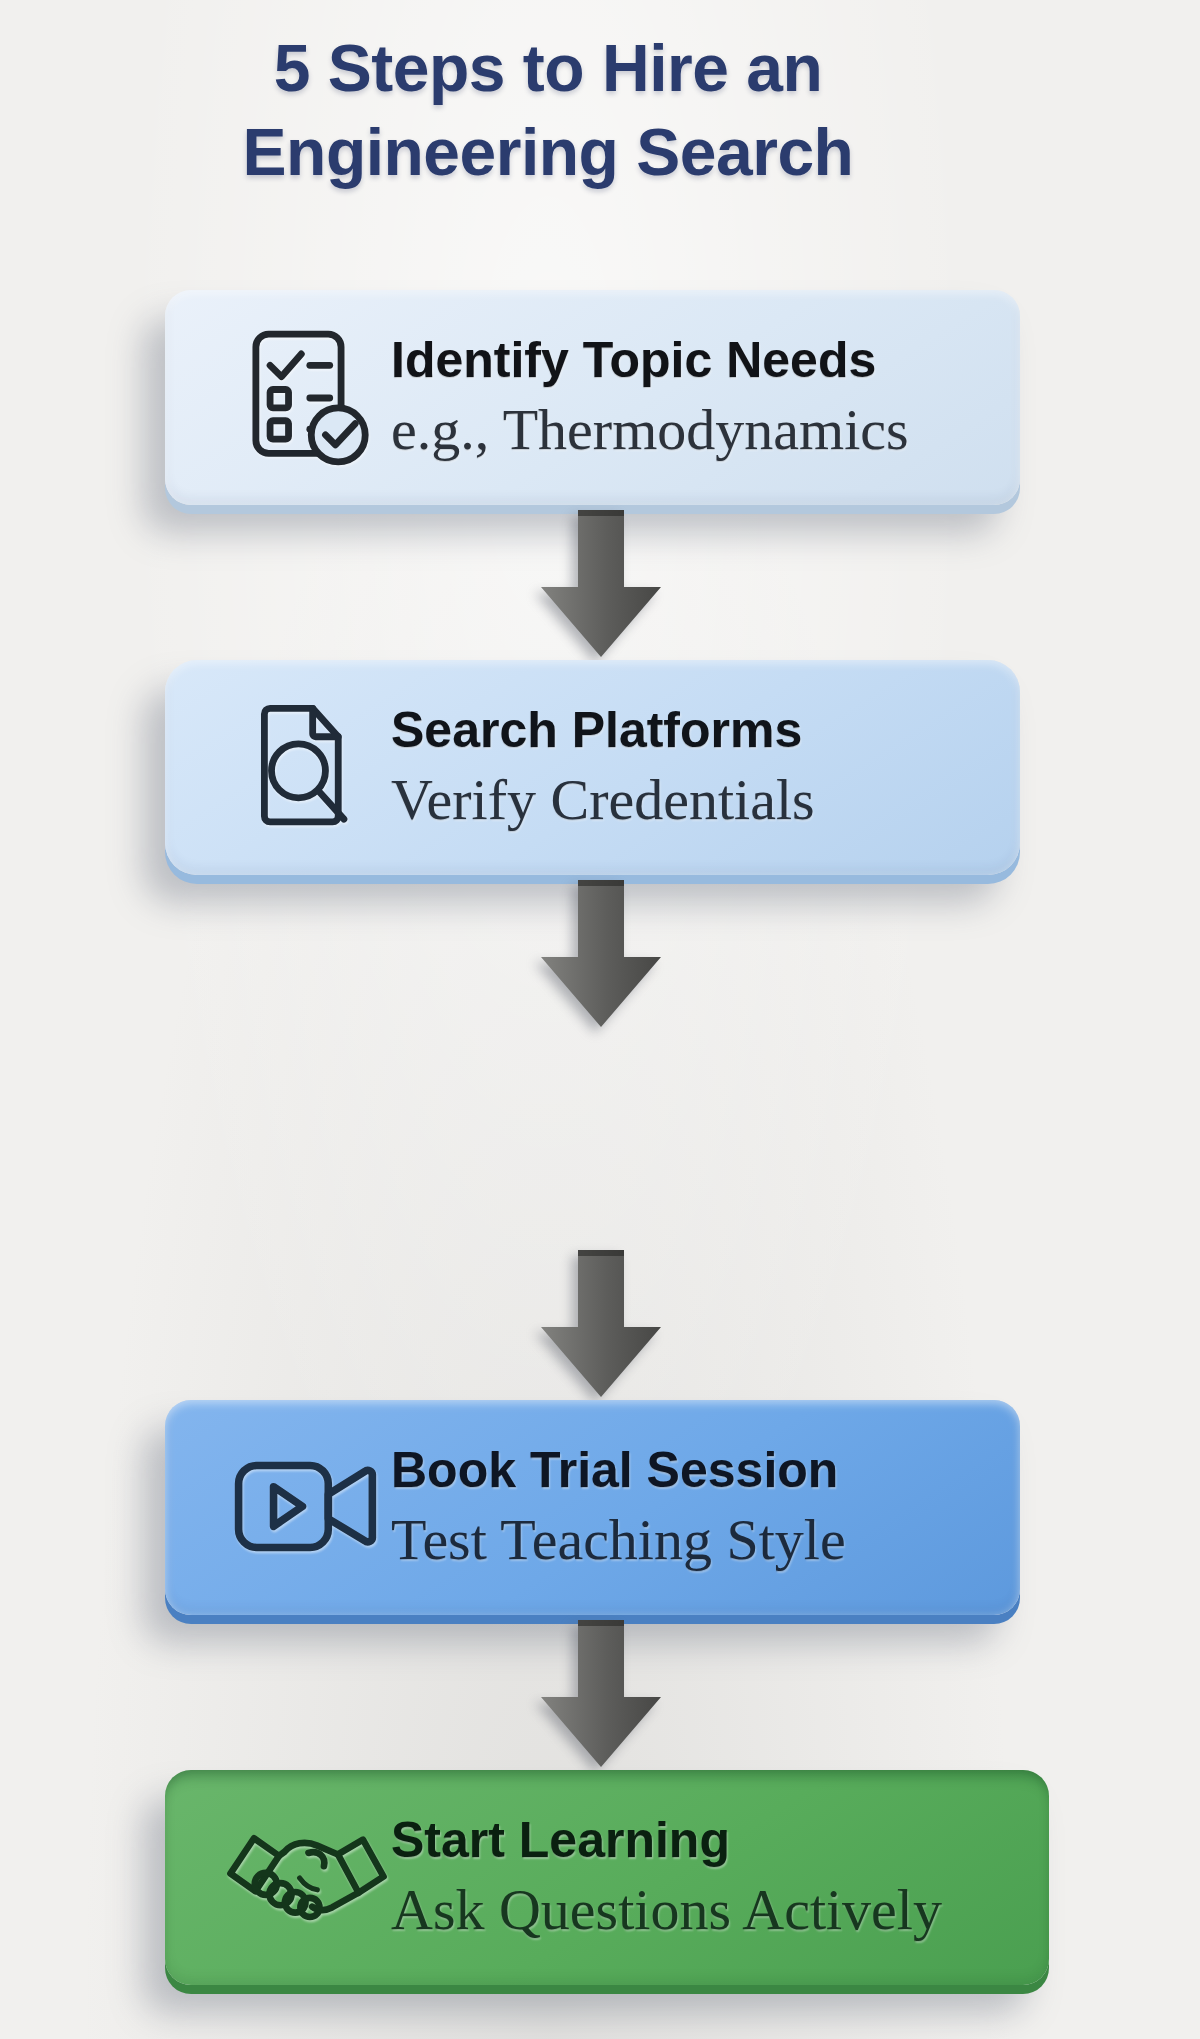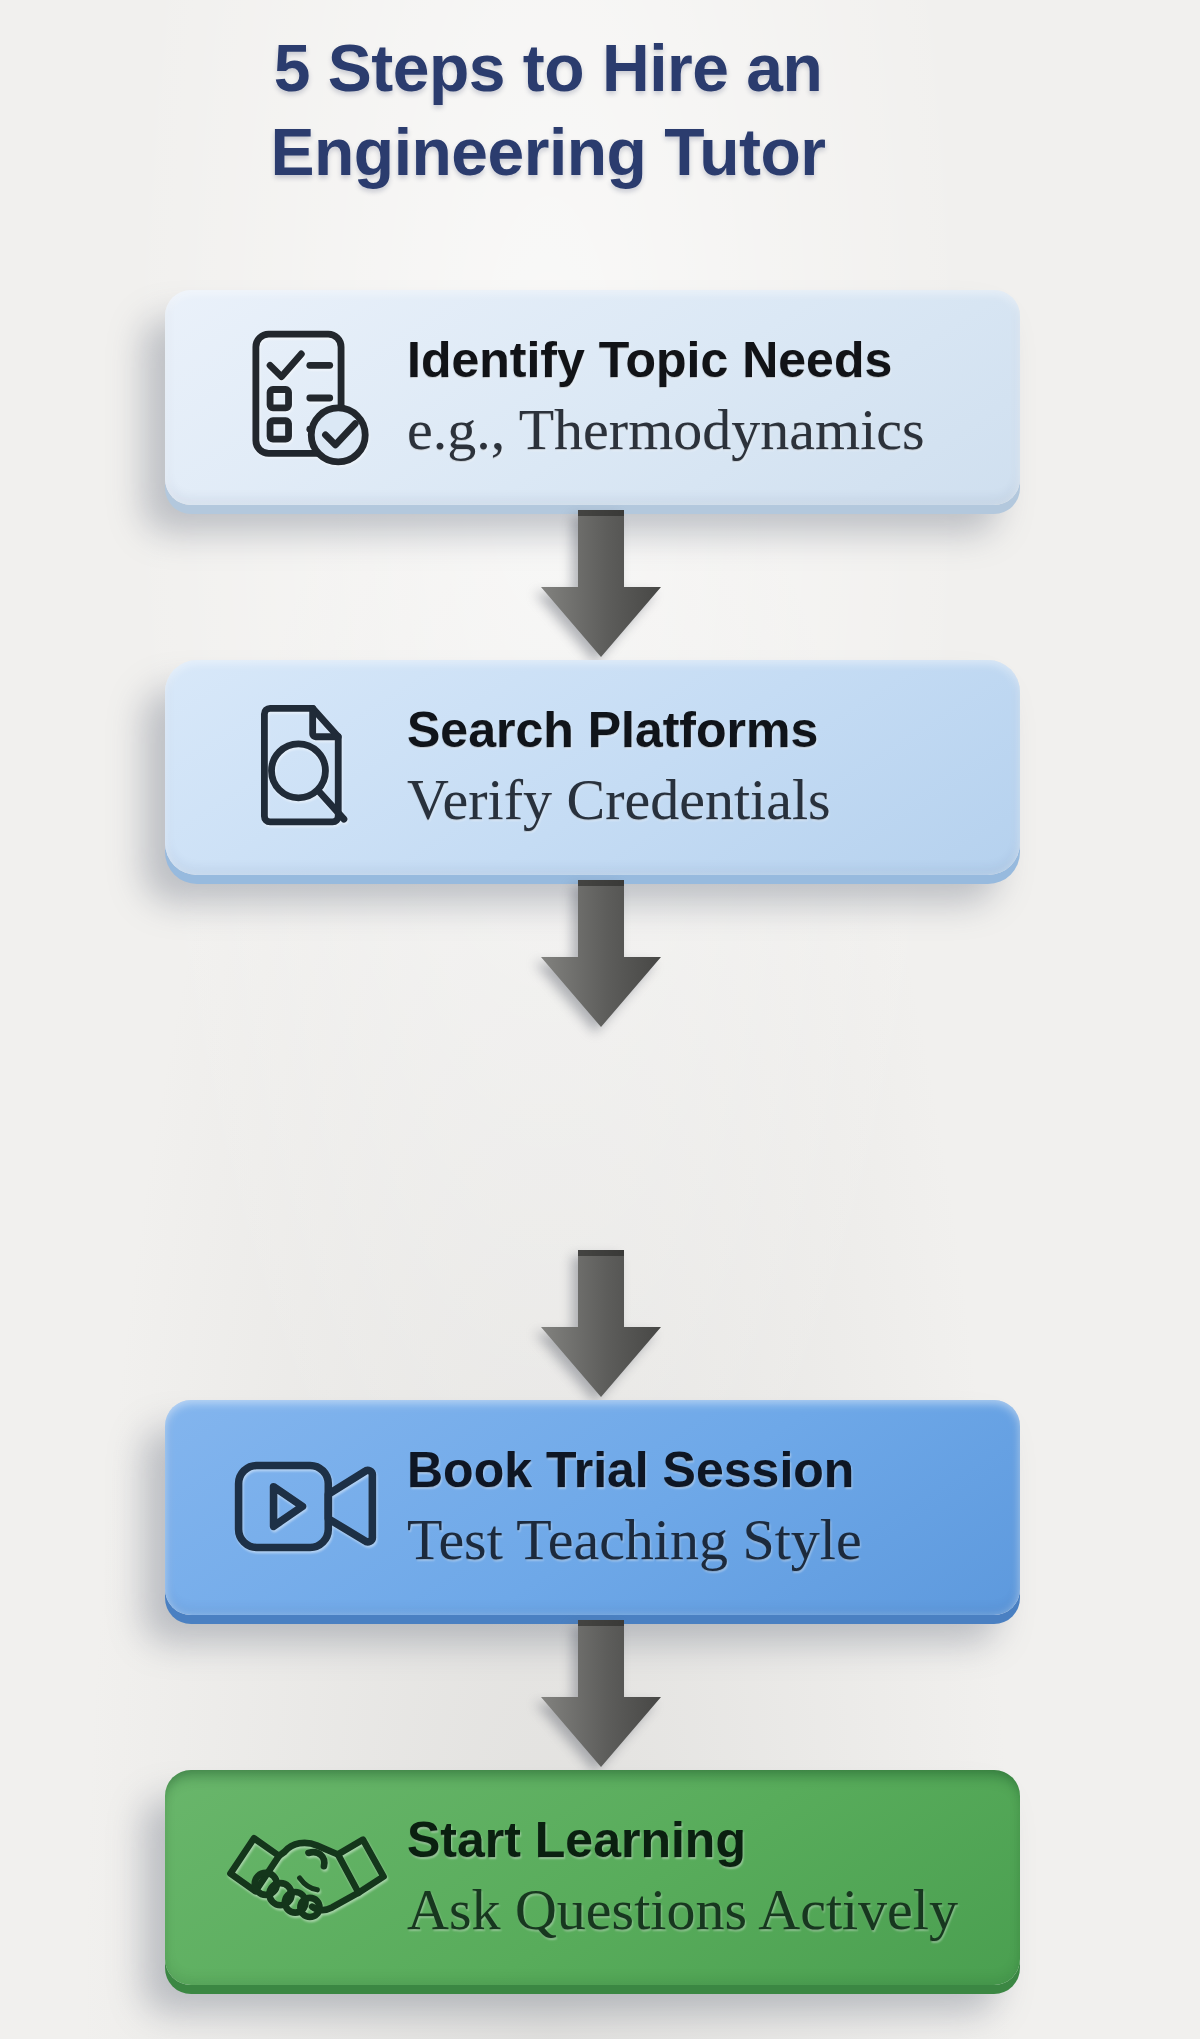--- a/index.html
+++ b/index.html
@@ -61,21 +61,21 @@
     align-items: center;
     justify-content: center;
     color: var(--icon);
   }
   .icon-box svg {
     filter: drop-shadow(1px 2px 1px rgba(255,255,255,0.45));
   }
 
   .text-box {
     position: absolute;
-    left: 242px; top: 0; right: 20px;
+    left: 226px; top: 0; right: 20px;
     height: 100%;
     display: flex;
     flex-direction: column;
     justify-content: center;
     gap: 14px;
   }
   .step-title {
     font-size: 50px;
     font-weight: 700;
     line-height: 1.05;
@@ -119,21 +119,21 @@
       <g id="arrow-shape">
         <polygon points="39,1 85,1 85,78 122,78 62,148 2,78 39,78" fill="url(#arrow-grad)"></polygon>
         <rect x="39" y="1" width="46" height="6" fill="rgba(35,35,33,0.55)"></rect>
       </g>
       <path id="star-shape" d="M0 -15 L3.97 -5.46 L14.27 -4.64 L6.42 2.09 L8.82 12.14 L0 6.75 L-8.82 12.14 L-6.42 2.09 L-14.27 -4.64 L-3.97 -5.46 Z"></path>
     </defs>
   </svg>
 
   <h1 class="page-title" style="color: rgb(43, 60, 110);">
     <span>5 Steps to Hire an</span><br>
-    <span>Engineering Tutor</span>
+    <span>Engineering Search</span>
   </h1>
 
   <section class="step-card" style="top: 290px; --bg-light: #eaf1fa; --bg: #dbe8f5; --bg-dark: #cfdfef; --edge: #b3c8dd; --icon: #22272d; --title: #111317; --subtitle: #2c323b;">
     <div class="icon-box">
       <svg width="162" height="142" viewBox="0 0 100 100" fill="none" stroke="currentColor" stroke-width="4.8" stroke-linecap="round" stroke-linejoin="round">
         <rect x="14" y="5" width="60" height="84" rx="9"></rect>
         <path d="M24 27 l8 8 l14 -16"></path>
         <path d="M52 27 H66"></path>
         <rect x="24" y="44" width="13" height="13" rx="2"></rect>
         <path d="M52 50 H66"></path>
@@ -196,21 +196,21 @@
       <div class="step-subtitle">Test Teaching Style</div>
     </div>
   </section>
 
   <div class="arrow" style="top:1619px">
     <svg width="124" height="150" viewBox="0 0 124 150">
         <use href="#arrow-shape"></use>
       </svg>
   </div>
 
-  <section class="step-card dark-top" style="top: 1770px; --bg-light: #69b66b; --bg: #58ac5b; --bg-dark: #4a9f50; --edge: #3b8743; --icon: #14361b; --title: #0a2010; --subtitle: #17371f;">
+  <section class="step-card dark-top" style="top: 1770px; padding-left: 29px; --bg-light: #69b66b; --bg: #58ac5b; --bg-dark: #4a9f50; --edge: #3b8743; --icon: #14361b; --title: #0a2010; --subtitle: #17371f;">
     <div class="icon-box">
       <svg width="162" height="118" viewBox="0 0 110 80" fill="none" stroke="currentColor" stroke-width="4.5" stroke-linecap="round" stroke-linejoin="round">
         <path d="M3 37 L19 13 L36 25 L20 49 Z"></path>
         <path d="M107 39 L93 14 L76 24 L90 50 Z"></path>
         <path d="M76 24 L62 18 C54 14.5 45 16 40 22 L36 25"></path>
         <path d="M56 23 C63 21 68 25.5 66.5 32"></path>
         <circle cx="27" cy="44" r="7.5"></circle>
         <circle cx="37" cy="51" r="7.5"></circle>
         <circle cx="47" cy="56.5" r="7"></circle>
         <circle cx="57" cy="60" r="6.5"></circle>

